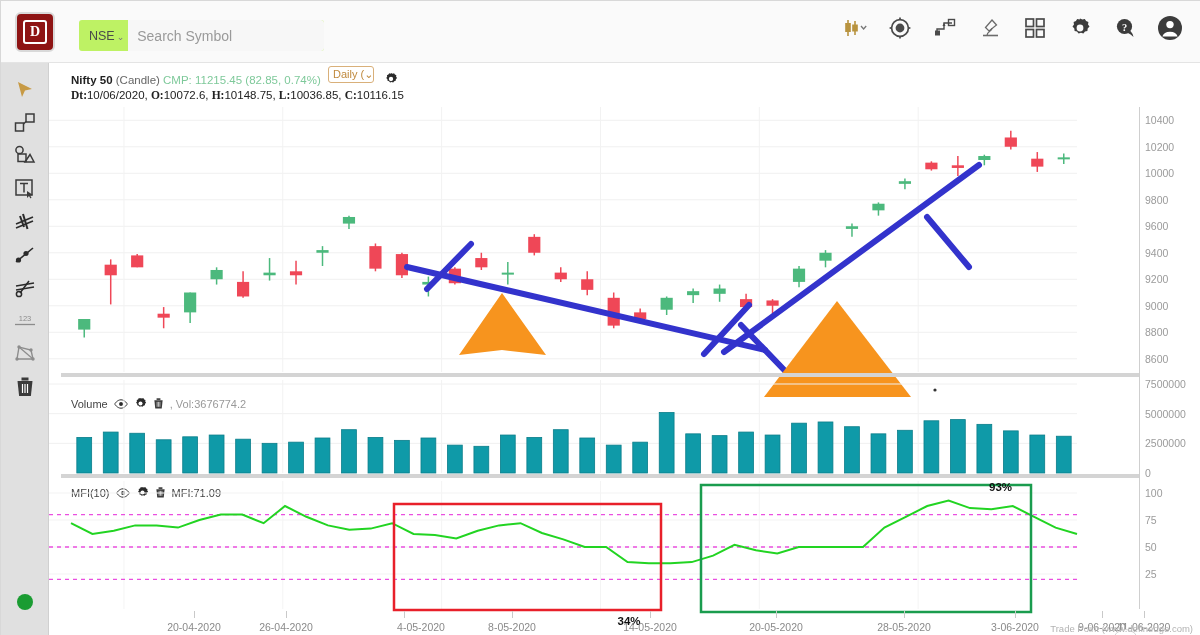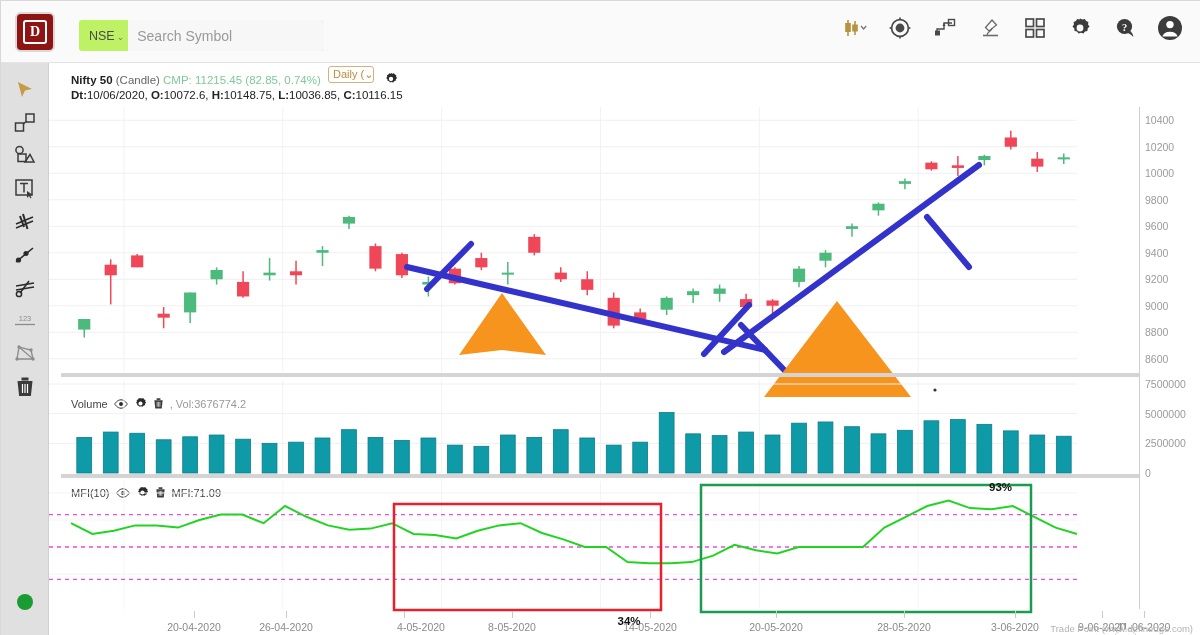--- a/index.html
+++ b/index.html
@@ -44,21 +44,21 @@
 
   .hdrline { position:absolute; left:22px; top:3px; font-size:11.5px; white-space:nowrap; }
   .hdrline .nm { color:#222; font-weight:bold; }
   .hdrline .ct { color:#666; }
   .hdrline .cmp { color:#7ec99a;text-align:right; }
   .tfbox { display:inline-block; border:1px solid #d9b07a; border-radius:3px;
            color:#c08a3e; font-size:11px; padding:1px 3px 1px 4px; margin-left:4px;
            vertical-align:1px; max-width:46px; overflow:hidden; white-space:nowrap;}
   .gear-h { display:inline-block; margin-left:7px; vertical-align:-2px; }
   .ohlc { position:absolute; left:22px; top:26px; font-size:11.5px; color:#222; white-space:nowrap;}
-  .ohlc b { font-weight:bold; }
+  .ohlc b { font-weight:bold;font-family:Liberation Serif, serif; }
 
   .pricepane  { position:absolute; left:0;  top:44px;  width:1090px; height:265px; }
   .volpane    { position:absolute; left:0;  top:317px; width:1090px; height:93px; }
   .mfipane    { position:absolute; left:0;  top:418px; width:1090px; height:128px; }
   .divider { position:absolute; left:12px; width:1078px; height:4px; background:#d4d4d4; }
 
   .axis { position:absolute; right:0; width:62px; font-size:10.5px; color:#9b9b9b; }
   .axis span { position:absolute; left:6px; transform:translateY(-50%); white-space:nowrap; }
   .axline { position:absolute; top:44px; right:61px; width:1px; height:502px; background:#cfcfcf;}
 
@@ -505,20 +505,26 @@
           <line x1="0" y1="33.599999999999994" x2="1028" y2="33.599999999999994" stroke="#ea4fe0" stroke-width="1.4" stroke-dasharray="4 4"></line>
           <line x1="0" y1="66" x2="1028" y2="66" stroke="#ea4fe0" stroke-width="1.4" stroke-dasharray="4 4"></line>
           <line x1="0" y1="98.4" x2="1028" y2="98.4" stroke="#ea4fe0" stroke-width="1.4" stroke-dasharray="4 4"></line>
           <polyline points="22.0,42.2 43.4,53.0 64.8,49.8 86.2,44.4 107.6,44.4 129.0,46.6 150.4,39.0 171.8,33.6 193.2,33.6 214.6,42.2 236.0,25.0 257.4,35.8 278.9,44.4 300.3,48.7 321.7,47.6 343.1,42.2 364.5,53.0 385.9,54.1 407.3,57.4 428.7,49.8 450.1,44.4 471.5,42.2 492.9,52.0 514.3,58.4 535.7,66.0 557.1,66.0 578.5,81.1 599.9,82.2 621.3,82.2 642.7,81.1 664.1,74.6 685.5,63.8 706.9,69.2 728.3,72.5 749.7,66.0 771.1,66.0 792.6,66.0 814.0,66.0 835.4,46.6 856.8,35.8 878.2,25.0 899.6,19.6 921.0,27.1 942.4,28.2 963.8,25.0 985.2,35.8 1006.6,46.6 1028.0,53.0" fill="none" stroke="#22d422" stroke-width="2"></polyline>
           <rect x="345" y="23" width="267" height="106" fill="none" stroke="#e8202a" stroke-width="2.5"></rect>
           <rect x="652" y="4" width="330" height="127" fill="none" stroke="#1a9c4e" stroke-width="2.5"></rect>
           <text x="580" y="144" font-size="11.5" font-weight="bold" fill="#111" text-anchor="middle" font-family="Liberation Sans, sans-serif">34%</text>
           <text x="940" y="10" font-size="11.5" font-weight="bold" fill="#111" font-family="Liberation Sans, sans-serif">93%</text>
         </svg>
     </div>
+    <div class="axis" id="mfi-axis" style="top:418px; height:128px;">
+        <span style="top: 12px;">100</span>
+        <span style="top: 39px;">75</span>
+        <span style="top: 66px;">50</span>
+        <span style="top: 93px;">25</span>
+      </div>
 
     <div class="dates" id="date-axis">
         <i style="left: 145px;"></i>
         <span style="left: 145px; text-align: right;">20-04-2020</span>
         <i style="left: 237px;"></i>
         <span style="left: 237px;">26-04-2020</span>
         <i style="left: 355px;"></i>
         <span style="left: 372px;">4-05-2020</span>
         <i style="left: 463px;"></i>
         <span style="left: 463px;">8-05-2020</span>

